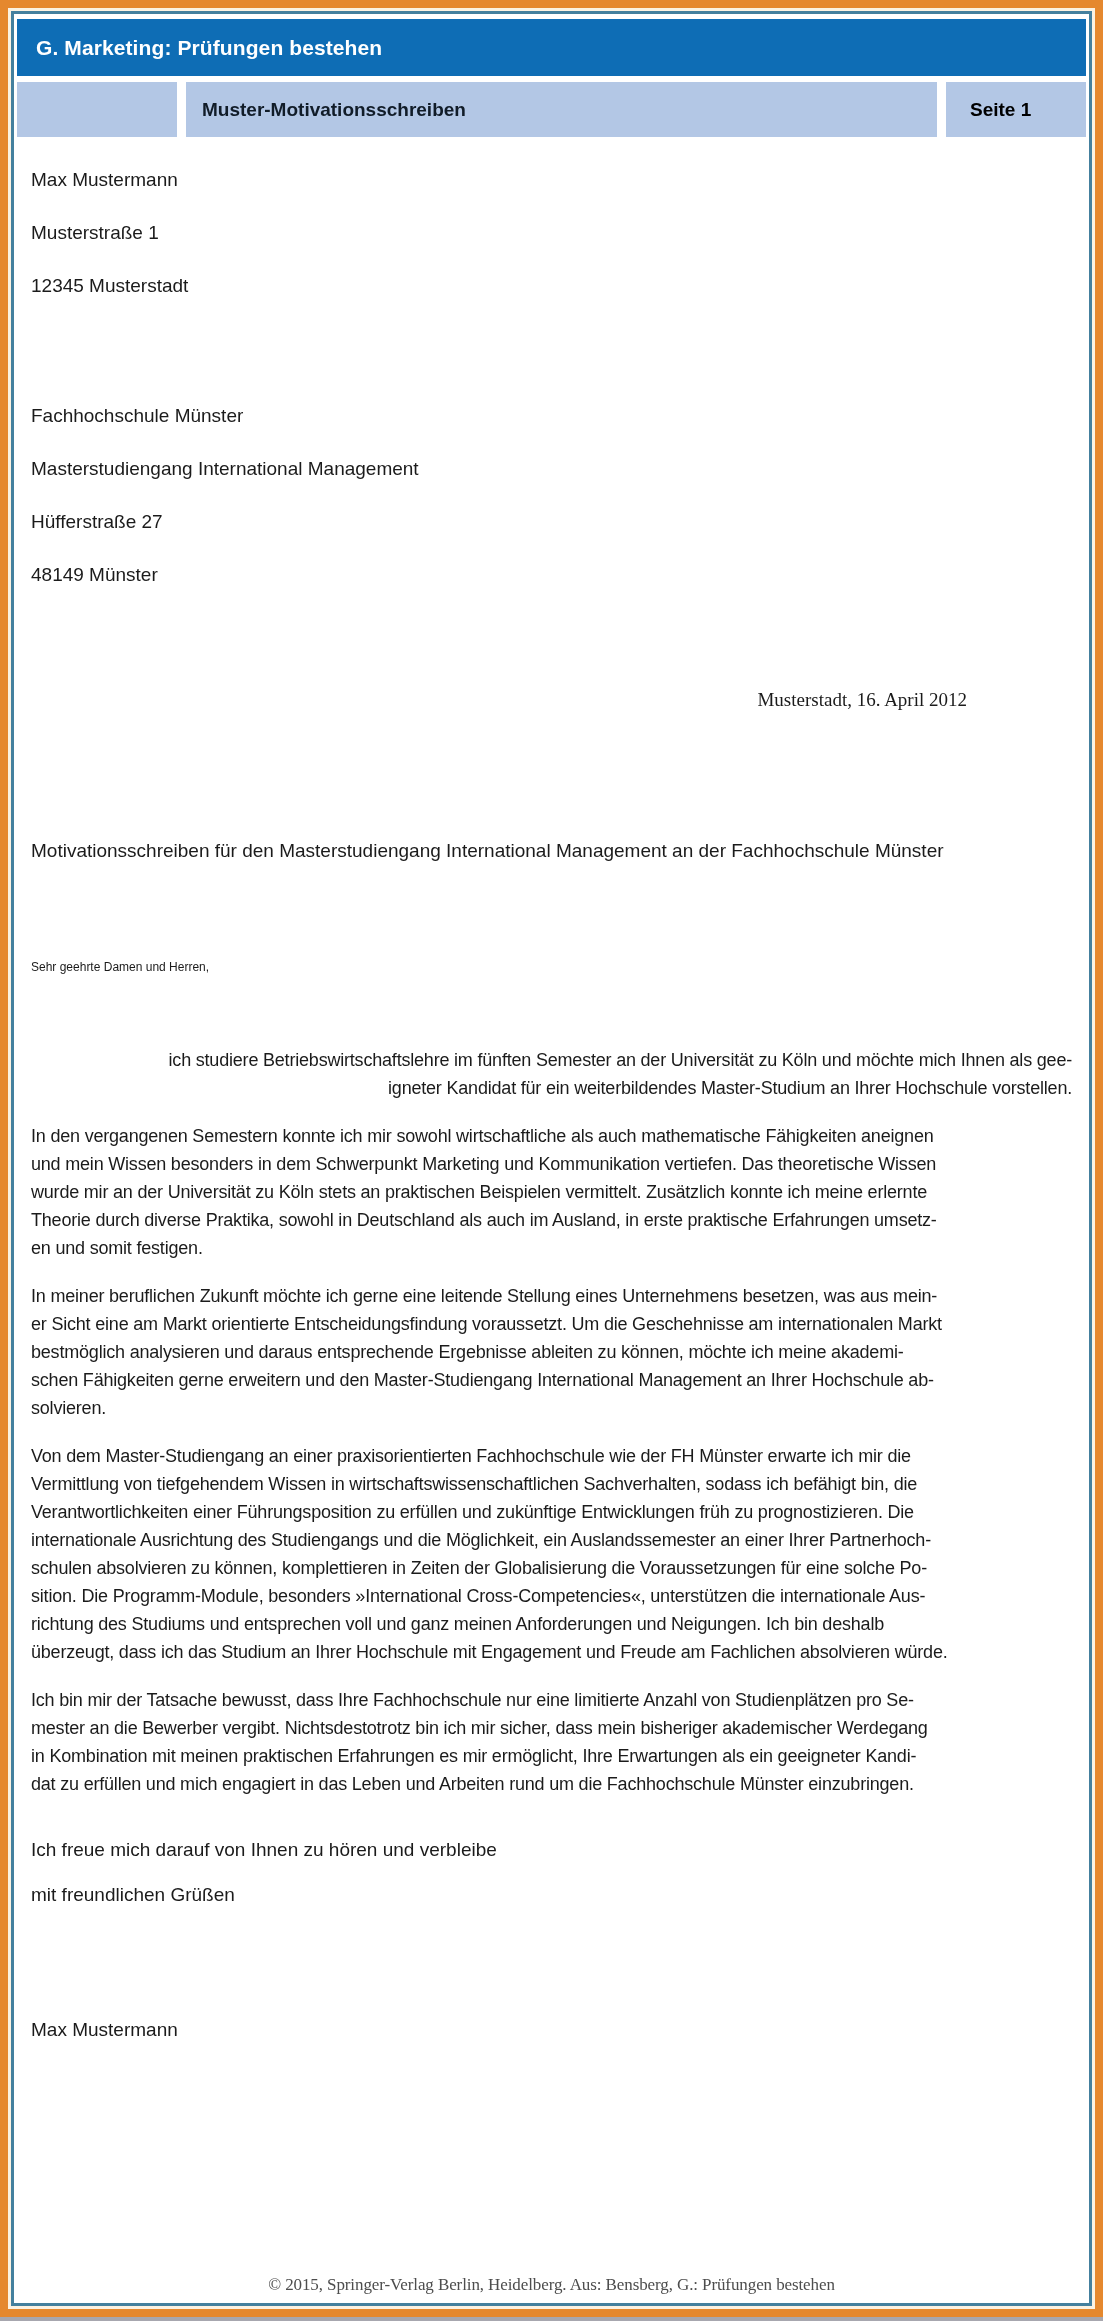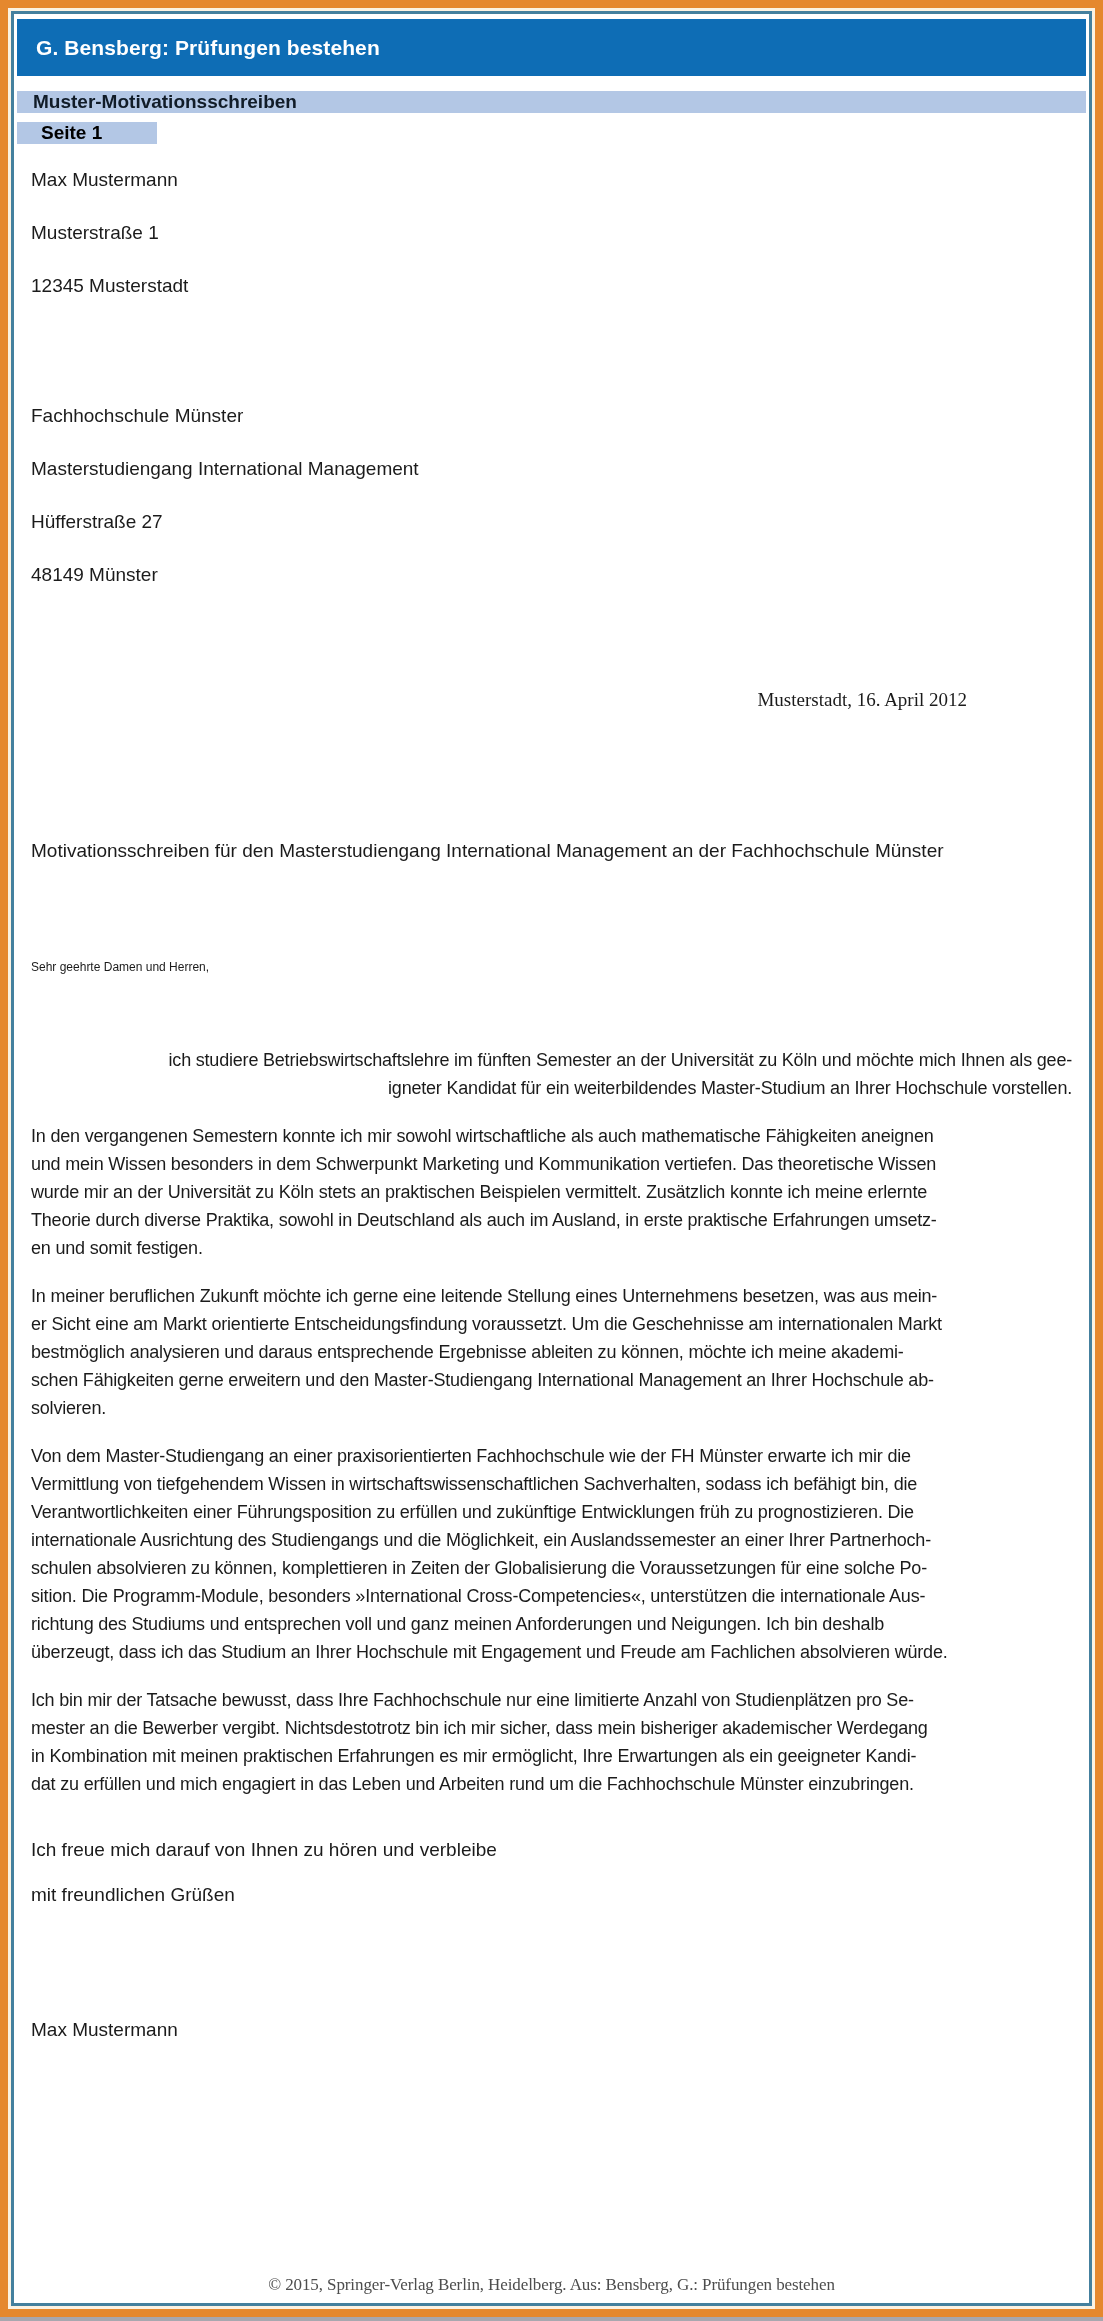--- a/index.html
+++ b/index.html
@@ -21,21 +21,21 @@
     width:100%;height:100%;box-sizing:border-box;
     border:3px solid #44809e;background:#ffffff;
     padding:3px;position:relative;overflow:hidden;
   }
   .book-header{
     margin-top:2px;height:57px;background:#0e6db5;
     display:flex;align-items:center;padding-left:19px;box-sizing:border-box;
     color:#ffffff;font-weight:bold;font-size:21px;letter-spacing:0.1px;
   }
   .subheader{
-    margin-top:6px;display:flex;gap:9px;height:55px;flex-direction:column;
+    margin-top:6px;display:flex;gap:9px;height:55px;
   }
   .subheader .cell{background:#b3c7e5;box-sizing:border-box;display:flex;align-items:center;}
   .cell-spacer{width:160px;}
   .cell-title{flex:1;padding-left:16px;font-weight:bold;font-size:19px;color:#111c28;}
   .cell-page{width:140px;padding-left:24px;font-weight:bold;font-size:19px;color:#000000;text-align:center;}
   .letter{
     padding:0 14px;color:#1b1b1b;
   }
   .addr-block{
     white-space:pre-line;line-height:53px;font-size:19px;
@@ -62,21 +62,21 @@
   }
 </style>
 </head>
 <body>
 
 <div class="page-frame">
   <div class="frame-cream">
     <div class="frame-steel">
 
       <div class="book-header">
-        <span>G. Bensberg: Prüfungen bestehen</span>
+        <span>G. Marketing: Prüfungen bestehen</span>
       </div>
 
       <div class="subheader">
         <div class="cell cell-spacer"></div>
         <div class="cell cell-title">
           <span>Muster-Motivationsschreiben</span>
         </div>
         <div class="cell cell-page">
           <span>Seite 1</span>
         </div>

